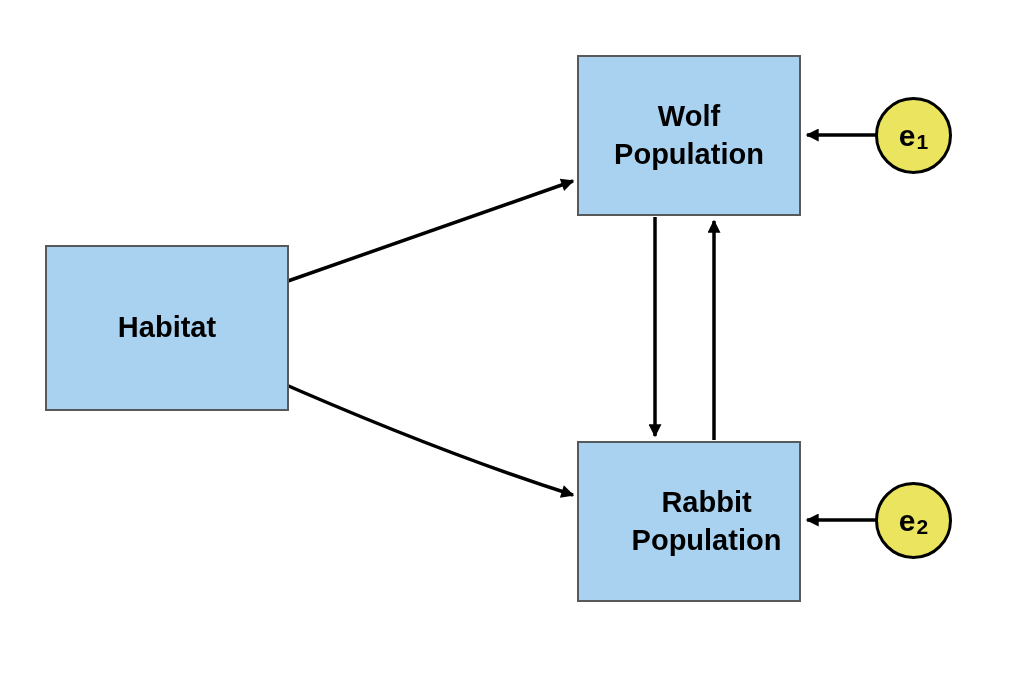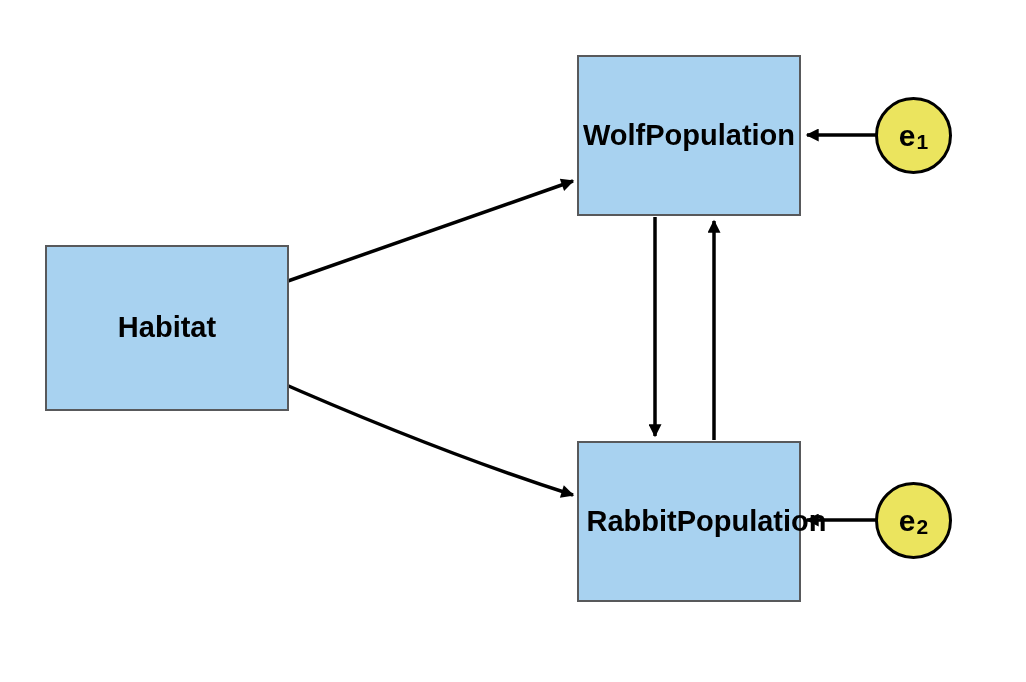--- a/index.html
+++ b/index.html
@@ -20,21 +20,21 @@
     margin:0 auto;
   }
   .edges-layer{
     position:absolute;left:0;top:0;width:1026px;height:682px;
   }
   .node{
     position:absolute;
     background:var(--node-fill);
     border:2px solid var(--node-border);
     box-sizing:border-box;
-    display:flex;flex-direction:row;
+    display:flex;flex-direction:column;
     align-items:center;justify-content:center;
     text-align:center;
     color:#000;
     font-weight:700;
     font-size:29px;
     line-height:1.28;
   }
   .node-habitat{left:45px;top:245px;width:244px;height:166px;}
   .node-wolf{left:577px;top:55px;width:224px;height:161px;}
   .node-rabbit{left:577px;top:441px;width:224px;height:161px;padding-left:35px;}

